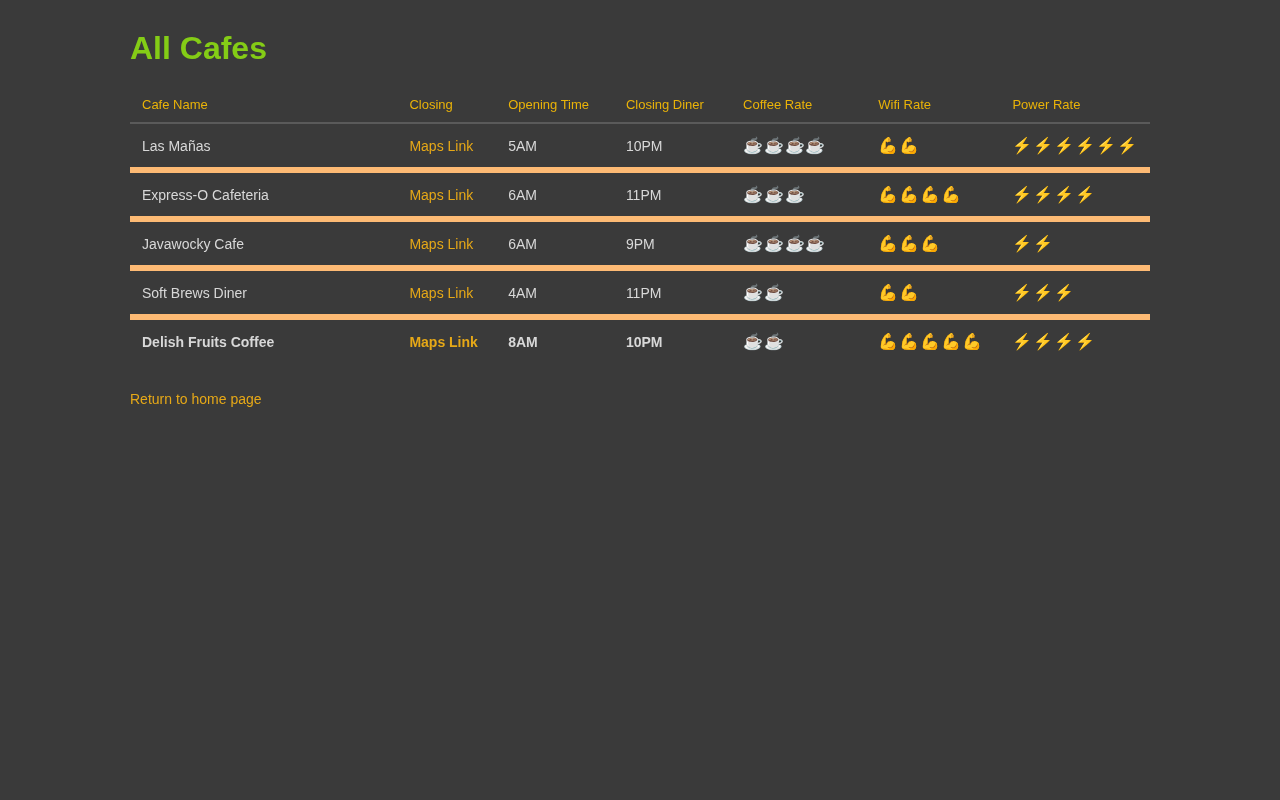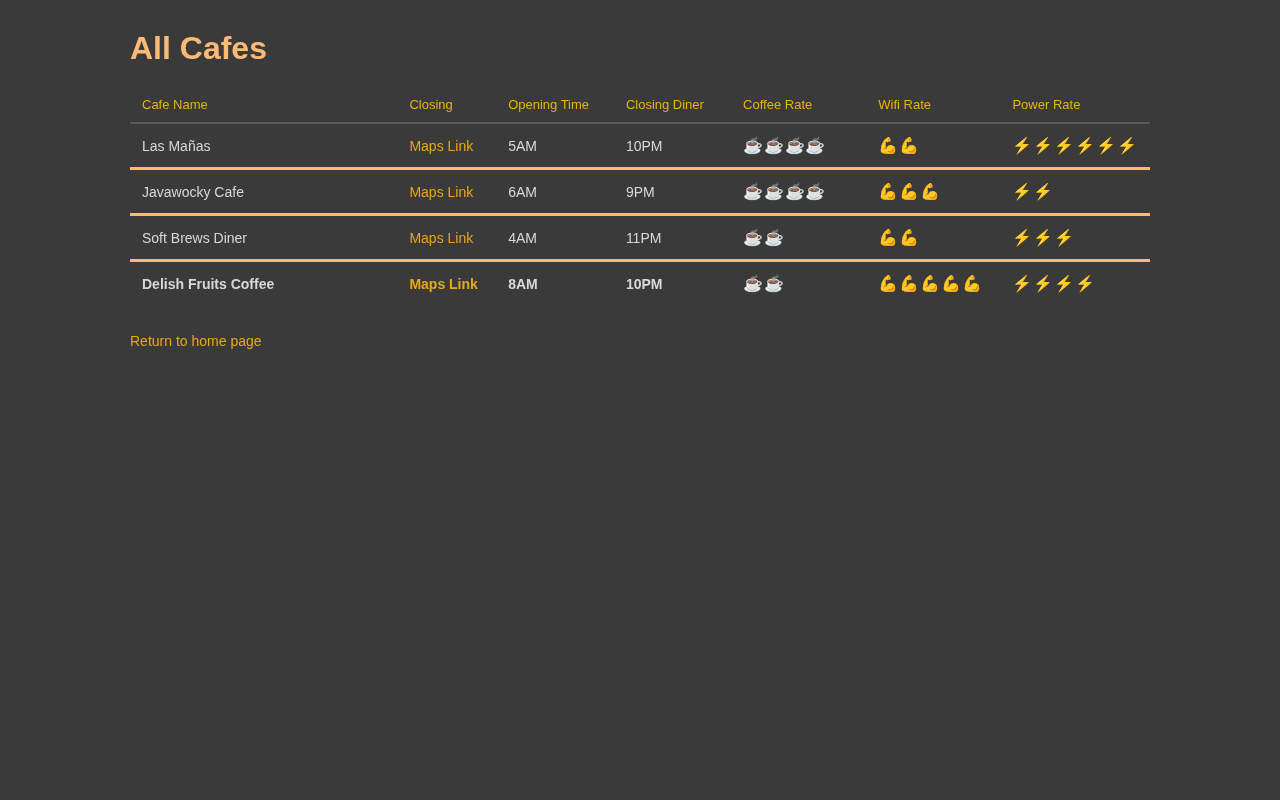--- a/index.html
+++ b/index.html
@@ -17,21 +17,21 @@
       min-height: 800px;
     }
 
     .page-container {
       padding: 30px 130px;
     }
 
     .page-title {
       font-size: 32px;
       font-weight: 600;
-      color: #fdba74;
+      color: #84cc16;
       margin-bottom: 20px;
     }
 
     .table-wrapper {
       width: 100%;
     }
 
     table {
       width: 100%;
       border-collapse: collapse;
@@ -43,21 +43,21 @@
 
     th {
       text-align: left;
       padding: 10px 12px;
       color: #eab308;
       font-weight: 500;
       font-size: 13px;
     }
 
     tbody tr {
-      border-bottom: 3px solid #fdba74;
+      border-bottom: 6px solid #fdba74;
     }
 
     tbody tr:last-child {
       border-bottom: none;
       font-weight: bold;
     }
 
     td {
       padding: 12px 12px;
       color: #d8d8d8;
@@ -116,20 +116,29 @@
       <tr>
             <td>Las Mañas</td>
             <td><a class="maps-link" href="#">Maps Link</a></td>
             <td>5AM</td>
             <td>10PM</td>
             <td><span class="rating-icons">☕☕☕☕</span></td>
             <td><span class="rating-icons">💪💪</span></td>
             <td><span class="rating-icons">⚡⚡⚡⚡⚡⚡</span></td>
           </tr>
           <tr>
+            <td>Express-O Cafeteria</td>
+            <td><a class="maps-link" href="#">Maps Link</a></td>
+            <td>6AM</td>
+            <td>11PM</td>
+            <td><span class="rating-icons">☕☕☕</span></td>
+            <td><span class="rating-icons">💪💪💪💪</span></td>
+            <td><span class="rating-icons">⚡⚡⚡⚡</span></td>
+          </tr>
+          <tr>
             <td>Javawocky Cafe</td>
             <td><a class="maps-link" href="#">Maps Link</a></td>
             <td>6AM</td>
             <td>9PM</td>
             <td><span class="rating-icons">☕☕☕☕</span></td>
             <td><span class="rating-icons">💪💪💪</span></td>
             <td><span class="rating-icons">⚡⚡</span></td>
           </tr>
           <tr>
             <td>Soft Brews Diner</td>

